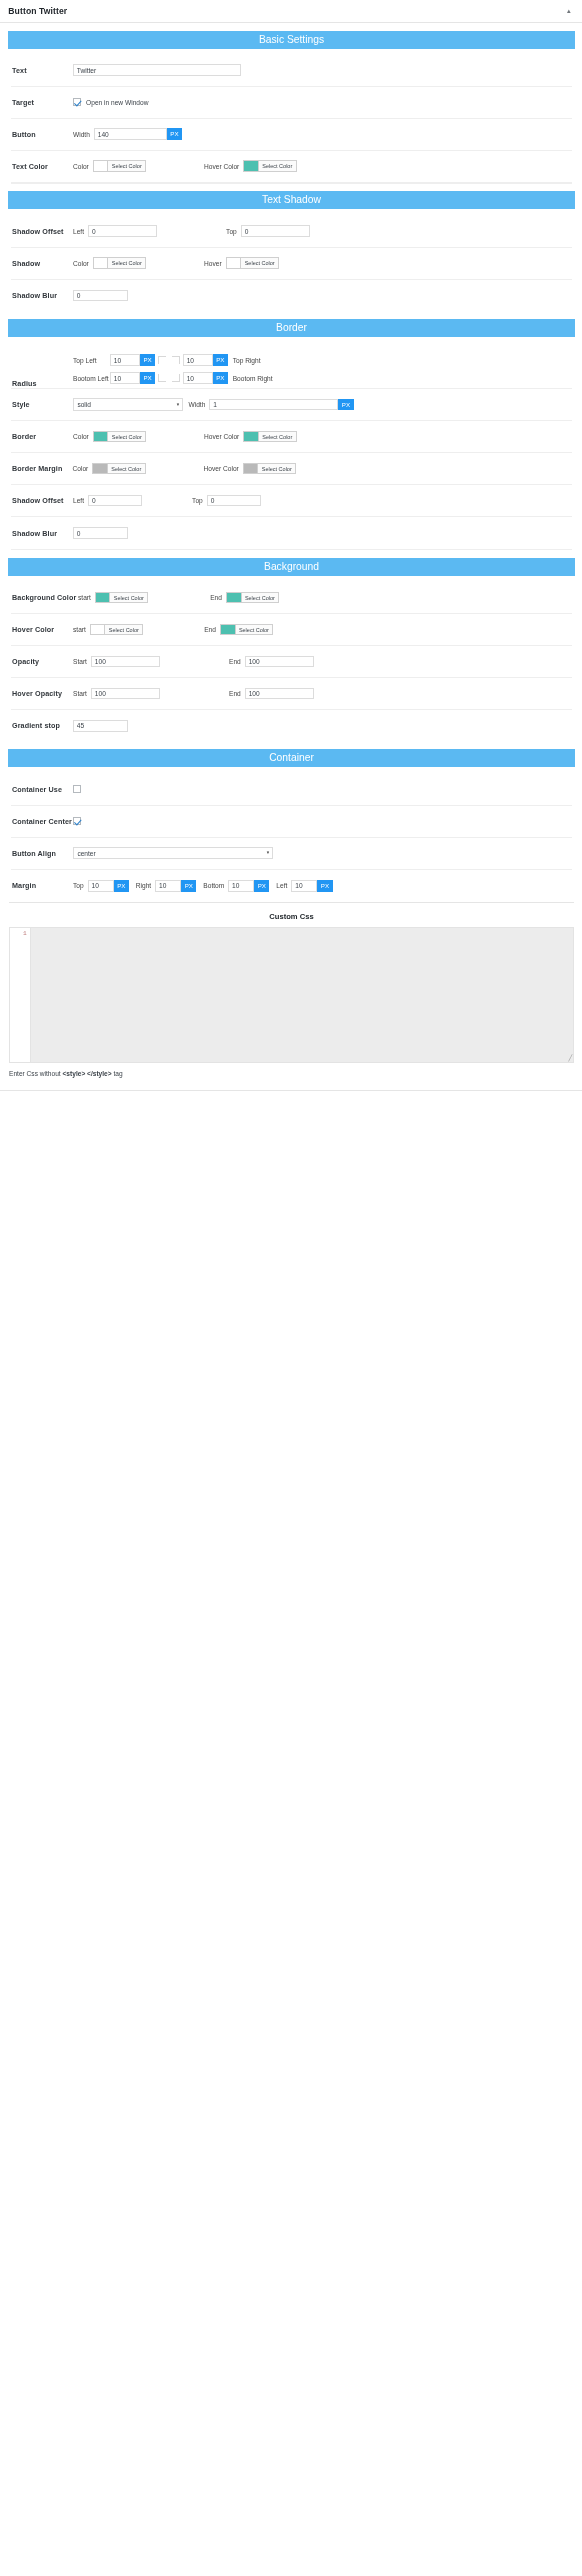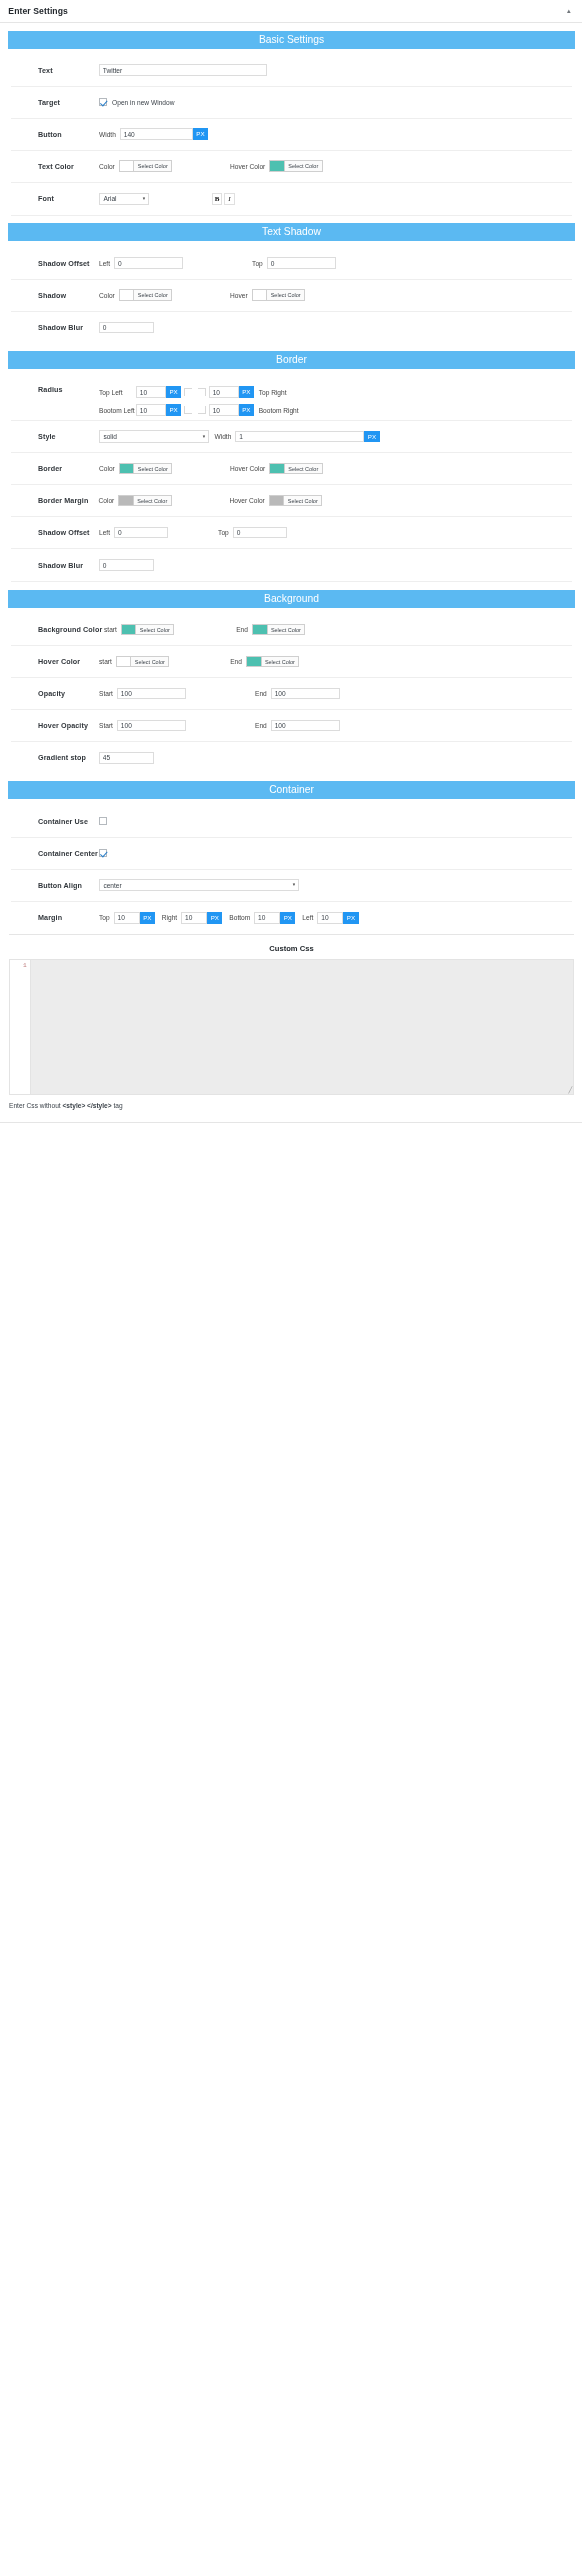--- a/index.html
+++ b/index.html
@@ -46,21 +46,21 @@
     display: flex;
     align-items: center;
     min-height: 32px;
     padding: 0 9.7px 0 0;
     margin: 0 11px;
   }
   .row.divider { border-bottom: 0.7px solid #eeeeee; }
   .row-label {
     width: 61px;
     flex: 0 0 61px;
-    margin-left: 27px;
+    margin-left: 1px;
     font-size: 7.2px;
     font-weight: bold;
     color: #32373c;
     letter-spacing: 0.1px;
   }
   .row-label.wide  { width: 66px; flex-basis: 66px; }
   .fields { display: flex; align-items: center; flex: 1 1 auto; }
 
   .sub-label {
     font-size: 6.6px;
@@ -245,21 +245,21 @@
   .hint b { font-weight: bold; }
   .bottom-rule { margin: 12.4px 0 0 0; border-top: 0.7px solid #e5e5e5; height: 2.8px; }
   .spacer-sm { height: 6.2px; }
 </style>
 </head>
 <body>
 
 <div class="page">
 
   <div class="topbar">
-    <span class="topbar-title">Enter Settings</span>
+    <span class="topbar-title">Button Twitter</span>
     <span class="topbar-toggle">▲</span>
   </div>
 
   <div class="section-head">Basic Settings</div>
 
   <div class="spacer-sm"></div>
 
   <div class="row divider">
     <div class="row-label">Text</div>
     <div class="fields">
@@ -294,31 +294,20 @@
         <span class="pick-label">Select Color</span>
       </span>
       <span class="sub-label" style="margin-left:58px">Hover Color</span>
       <span class="colorpick">
         <span class="swatch" style="background:#4dc0b0"></span>
         <span class="pick-label">Select Color</span>
       </span>
     </div>
   </div>
 
-  <div class="row">
-    <div class="row-label">Font</div>
-    <div class="fields">
-      <span class="sel w-font">
-        <span>Arial</span>
-        <span class="caret">▾</span>
-      </span>
-      <span class="bi-btn bold" style="margin-left:63px">B</span>
-      <span class="bi-btn ital">I</span>
-    </div>
-  </div>
 
   <div style="margin:0 11px; border-top:0.7px solid #eeeeee;"></div>
 
   <div class="section-head">Text Shadow</div>
 
   <div class="spacer-sm"></div>
 
   <div class="row divider">
     <div class="row-label">Shadow Offset</div>
     <div class="fields">
@@ -349,21 +338,21 @@
     <div class="row-label">Shadow Blur</div>
     <div class="fields">
       <input class="txt w-small" value="0" style="">
     </div>
   </div>
 
   <div class="section-head">Border</div>
 
   <div class="spacer-sm"></div>
 
-  <div class="row divider" style="align-items:flex-start; padding-top:7px;">
+  <div class="row divider" style="align-items:flex-end; padding-top:7px;">
     <div class="row-label" style="margin-top:2.8px;">Radius</div>
     <div class="fields">
       <div class="radius-wrap">
         <div class="radius-line">
           <span class="rl">Top Left</span>
           <input class="txt w-radius" value="10" style="">
           <span class="px">PX</span>
           <span class="corner tl"></span>
           <span class="corner tr"></span>
           <input class="txt w-radius" value="10" style="">

